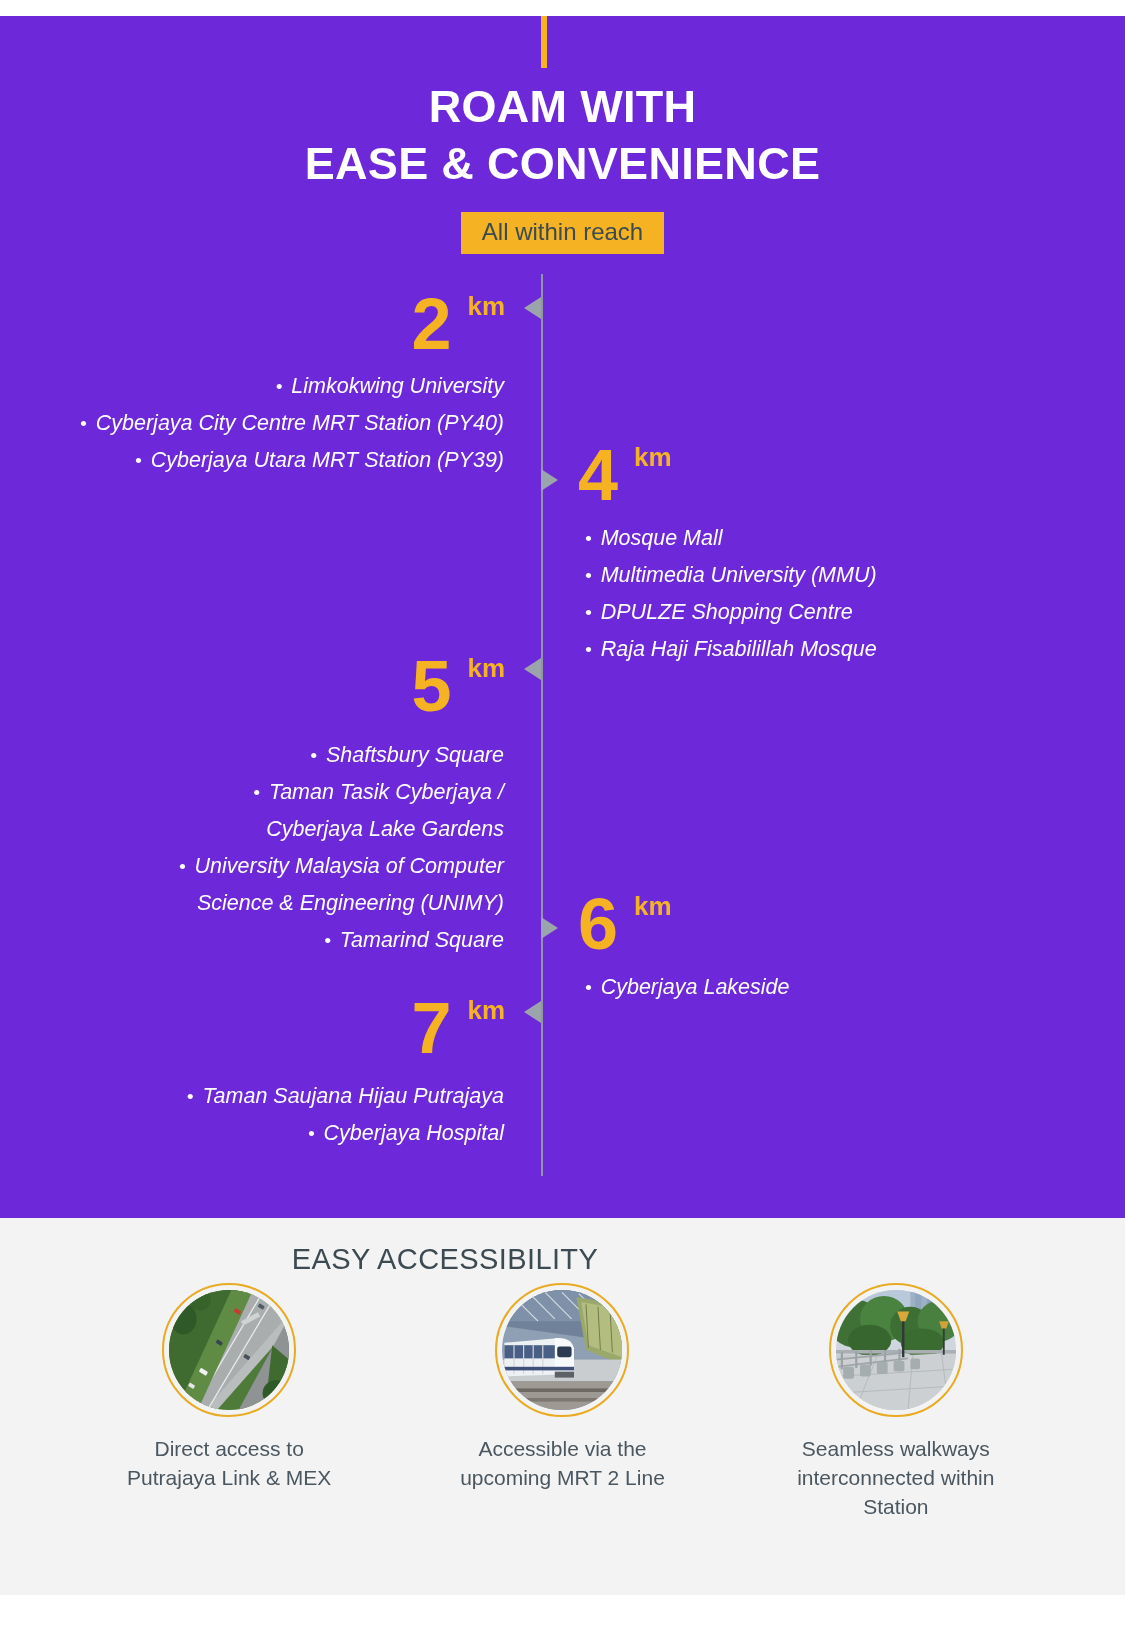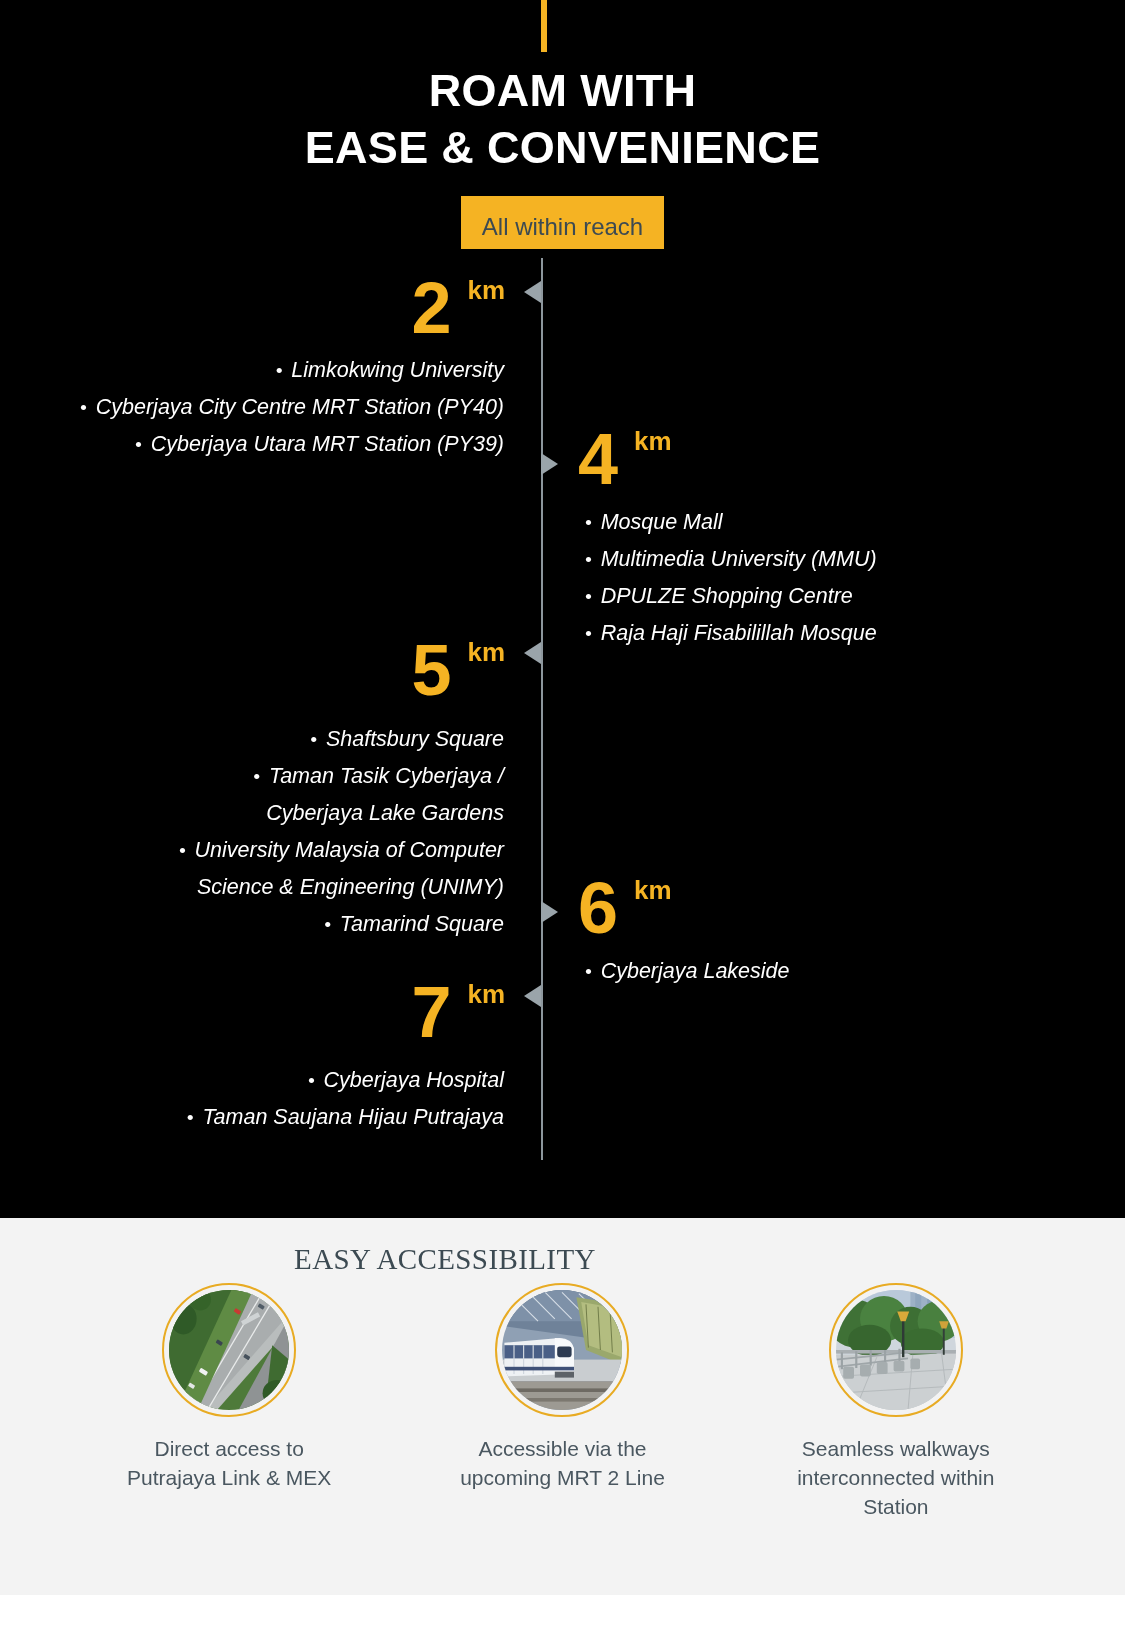--- a/index.html
+++ b/index.html
@@ -11,24 +11,24 @@
     width: 1125px;
     height: 1625px;
     font-family: "Liberation Sans", sans-serif;
     overflow: hidden;
     position: relative;
   }
 
   
   .dark-panel {
     position: absolute;
-    left: 0; top: 0;
+    left: 0; top: 16px;
     width: 1125px;
     height: 1218px;
-    background: #000000;
+    background: #6d28d9;
     overflow: hidden;
   }
 
   .top-tick {
     position: absolute;
     left: 541px;
     top: 0;
     width: 6px;
     height: 52px;
     background: #f5b323;
@@ -53,21 +53,21 @@
     left: 0;
     top: 196px;
     width: 1125px;
     text-align: center;
   }
   .badge {
     display: inline-block;
     background: #f5b323;
     color: #3c4a52;
     font-size: 24px;
-    padding: 18px 21px 9px 21px;
+    padding: 7px 21px 9px 21px;
     line-height: 26px;
   }
 
   
   .axis-line {
     position: absolute;
     left: 541px;
     top: 258px;
     width: 2px;
     height: 902px;
@@ -138,21 +138,20 @@
     background: #f3f3f3;
   }
   .accessibility-title {
     position: absolute;
     left: 0; top: 1243px;
     width: 890px;
     text-align: center;
     color: #3c4a52;
     font-size: 29px;
     letter-spacing: 0.4px;
-    font-family: Liberation Serif, serif;
   }
 
   .feature-row {
     position: absolute;
     left: 85px;
     top: 1283px;
     width: 955px;
     display: flex;
     justify-content: space-between;
     gap: 45px;
@@ -278,24 +277,24 @@
     </div>
   </div>
 
   <div class="marker left" style="right:620px; top:976px;">
     <span class="num">7</span><span class="unit">km</span>
   </div>
   <div class="arrow to-left" style="left:524px; top:985px;"></div>
 
   <div class="poi-list left" style="top:1062px;">
     <div class="poi-item">
+      <span class="bullet">•</span><span>Taman Saujana Hijau Putrajaya</span>
+    </div>
+    <div class="poi-item">
       <span class="bullet">•</span><span>Cyberjaya Hospital</span>
-    </div>
-    <div class="poi-item">
-      <span class="bullet">•</span><span>Taman Saujana Hijau Putrajaya</span>
     </div>
   </div>
 
 </div>
 
 <div class="light-panel"></div>
 
 <div class="accessibility-title">EASY ACCESSIBILITY</div>
 
 <div class="feature-row">

